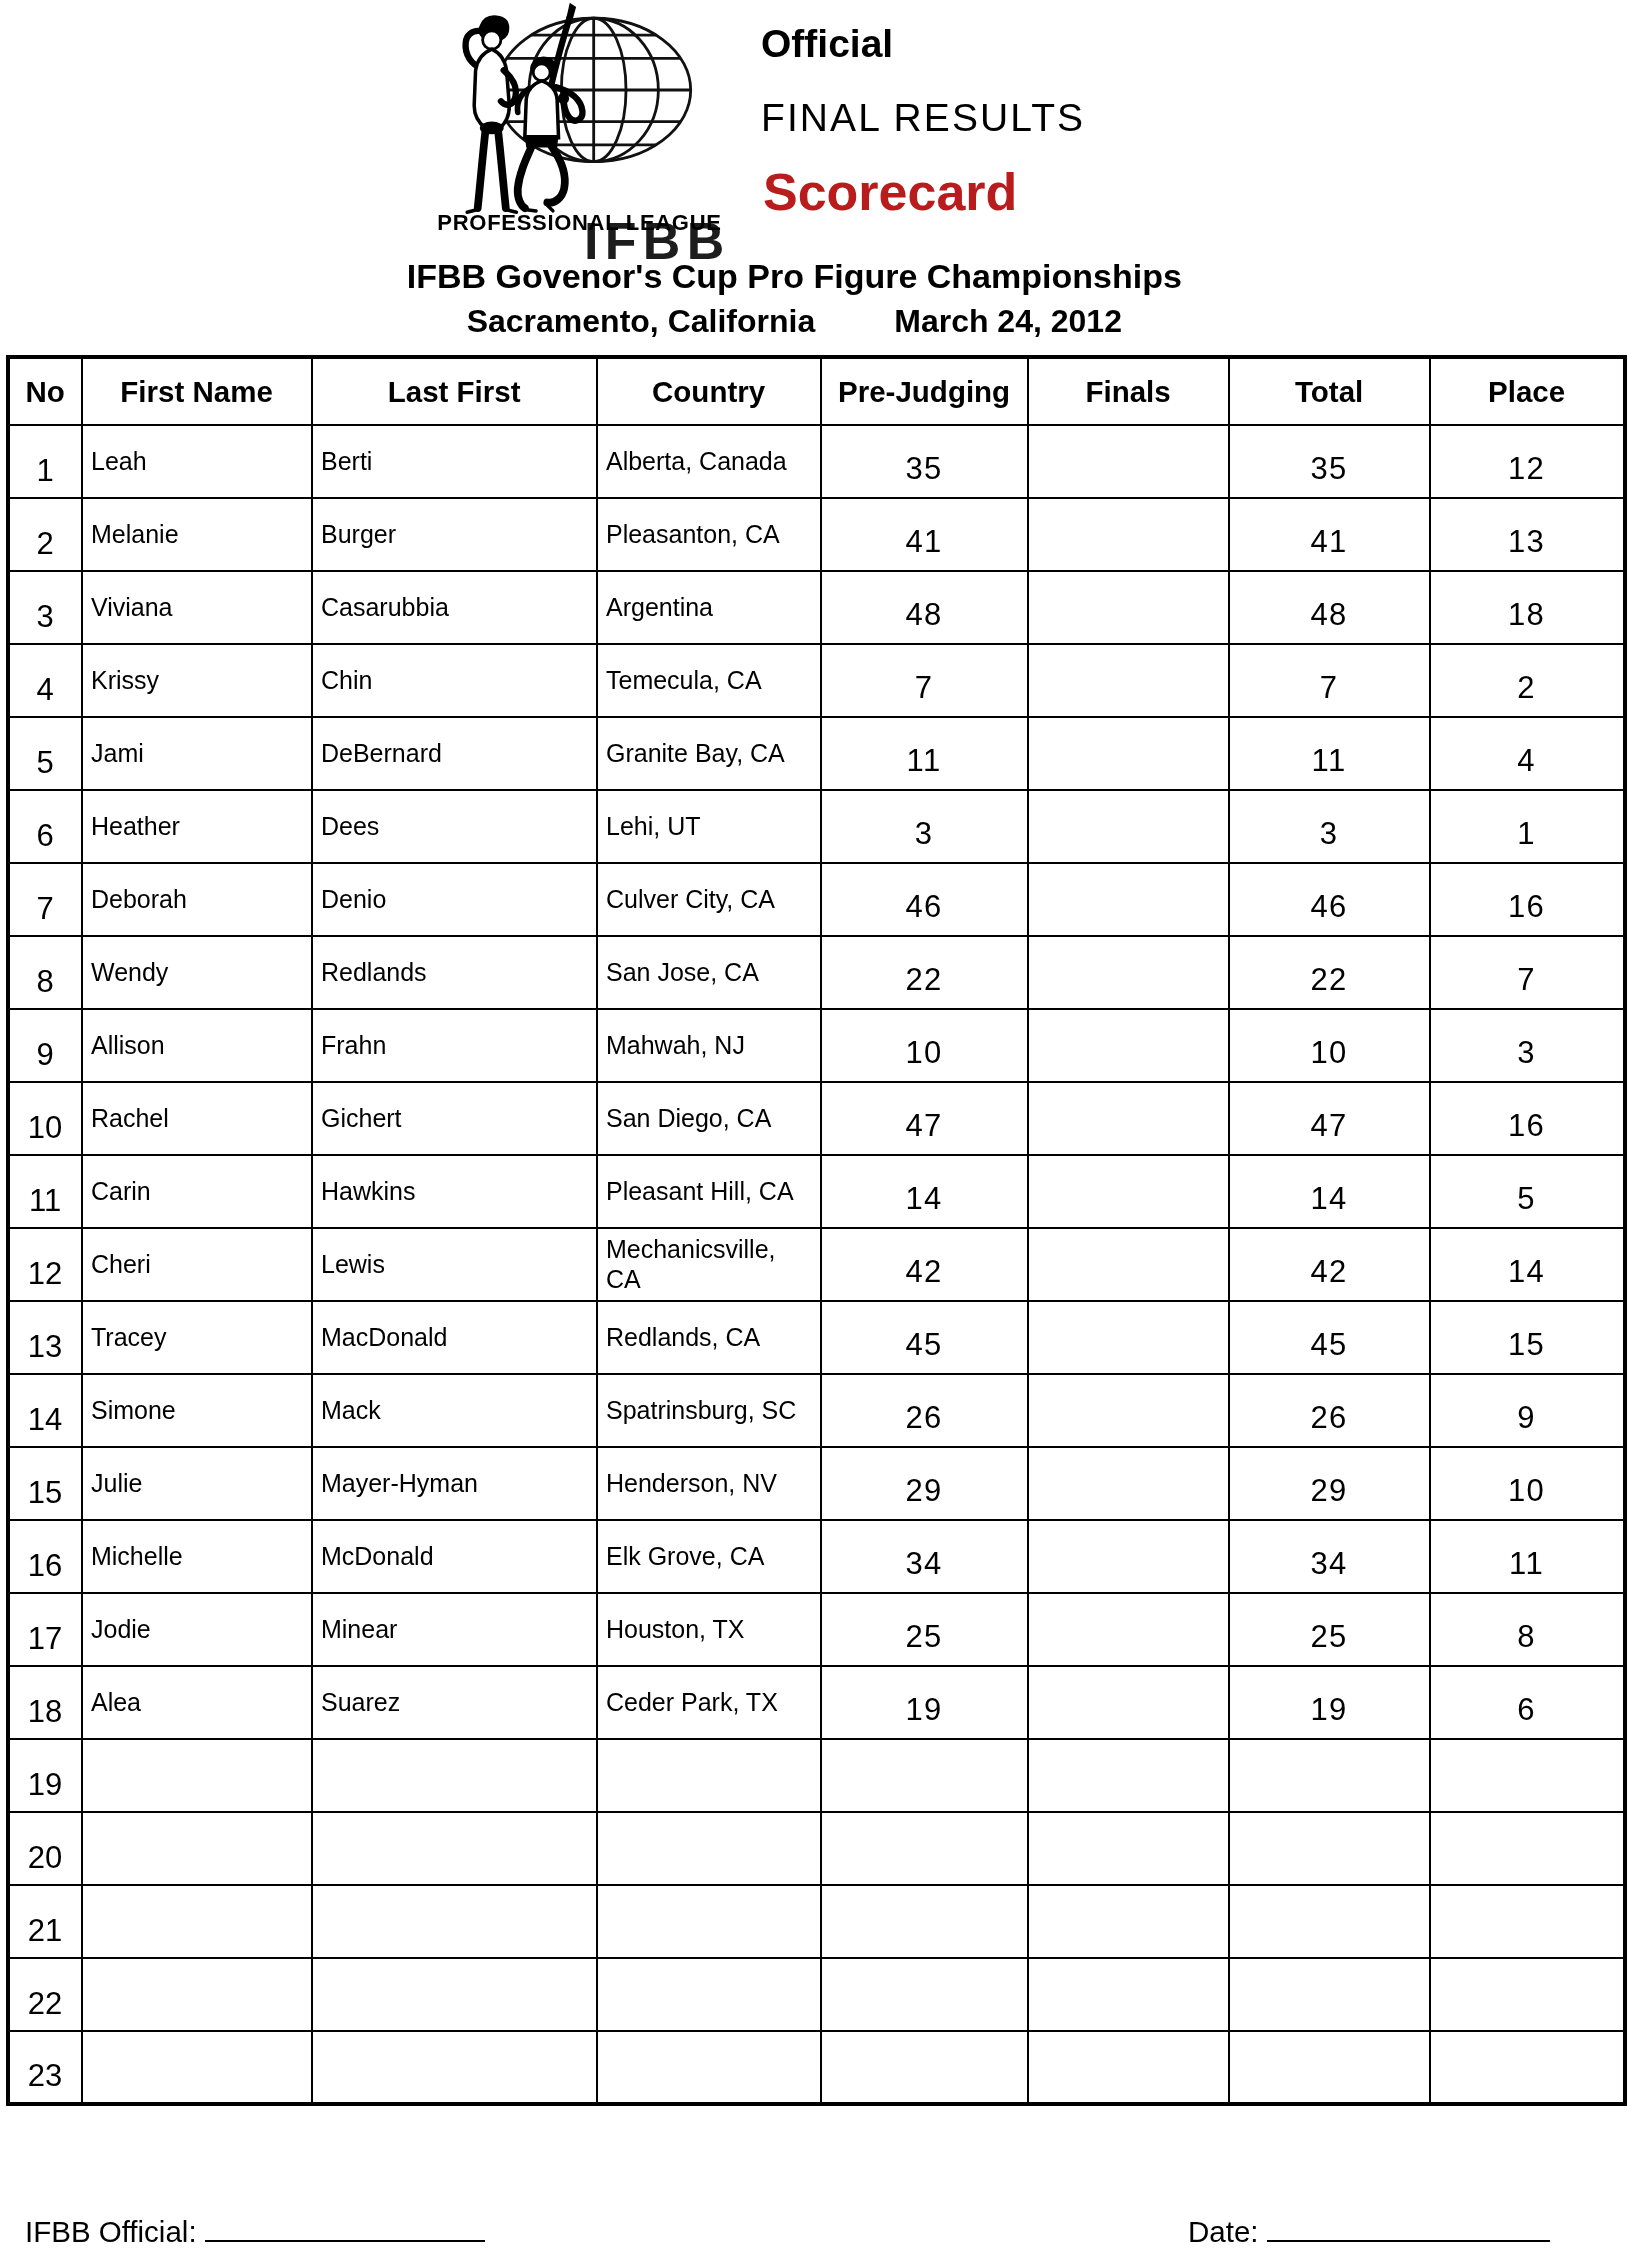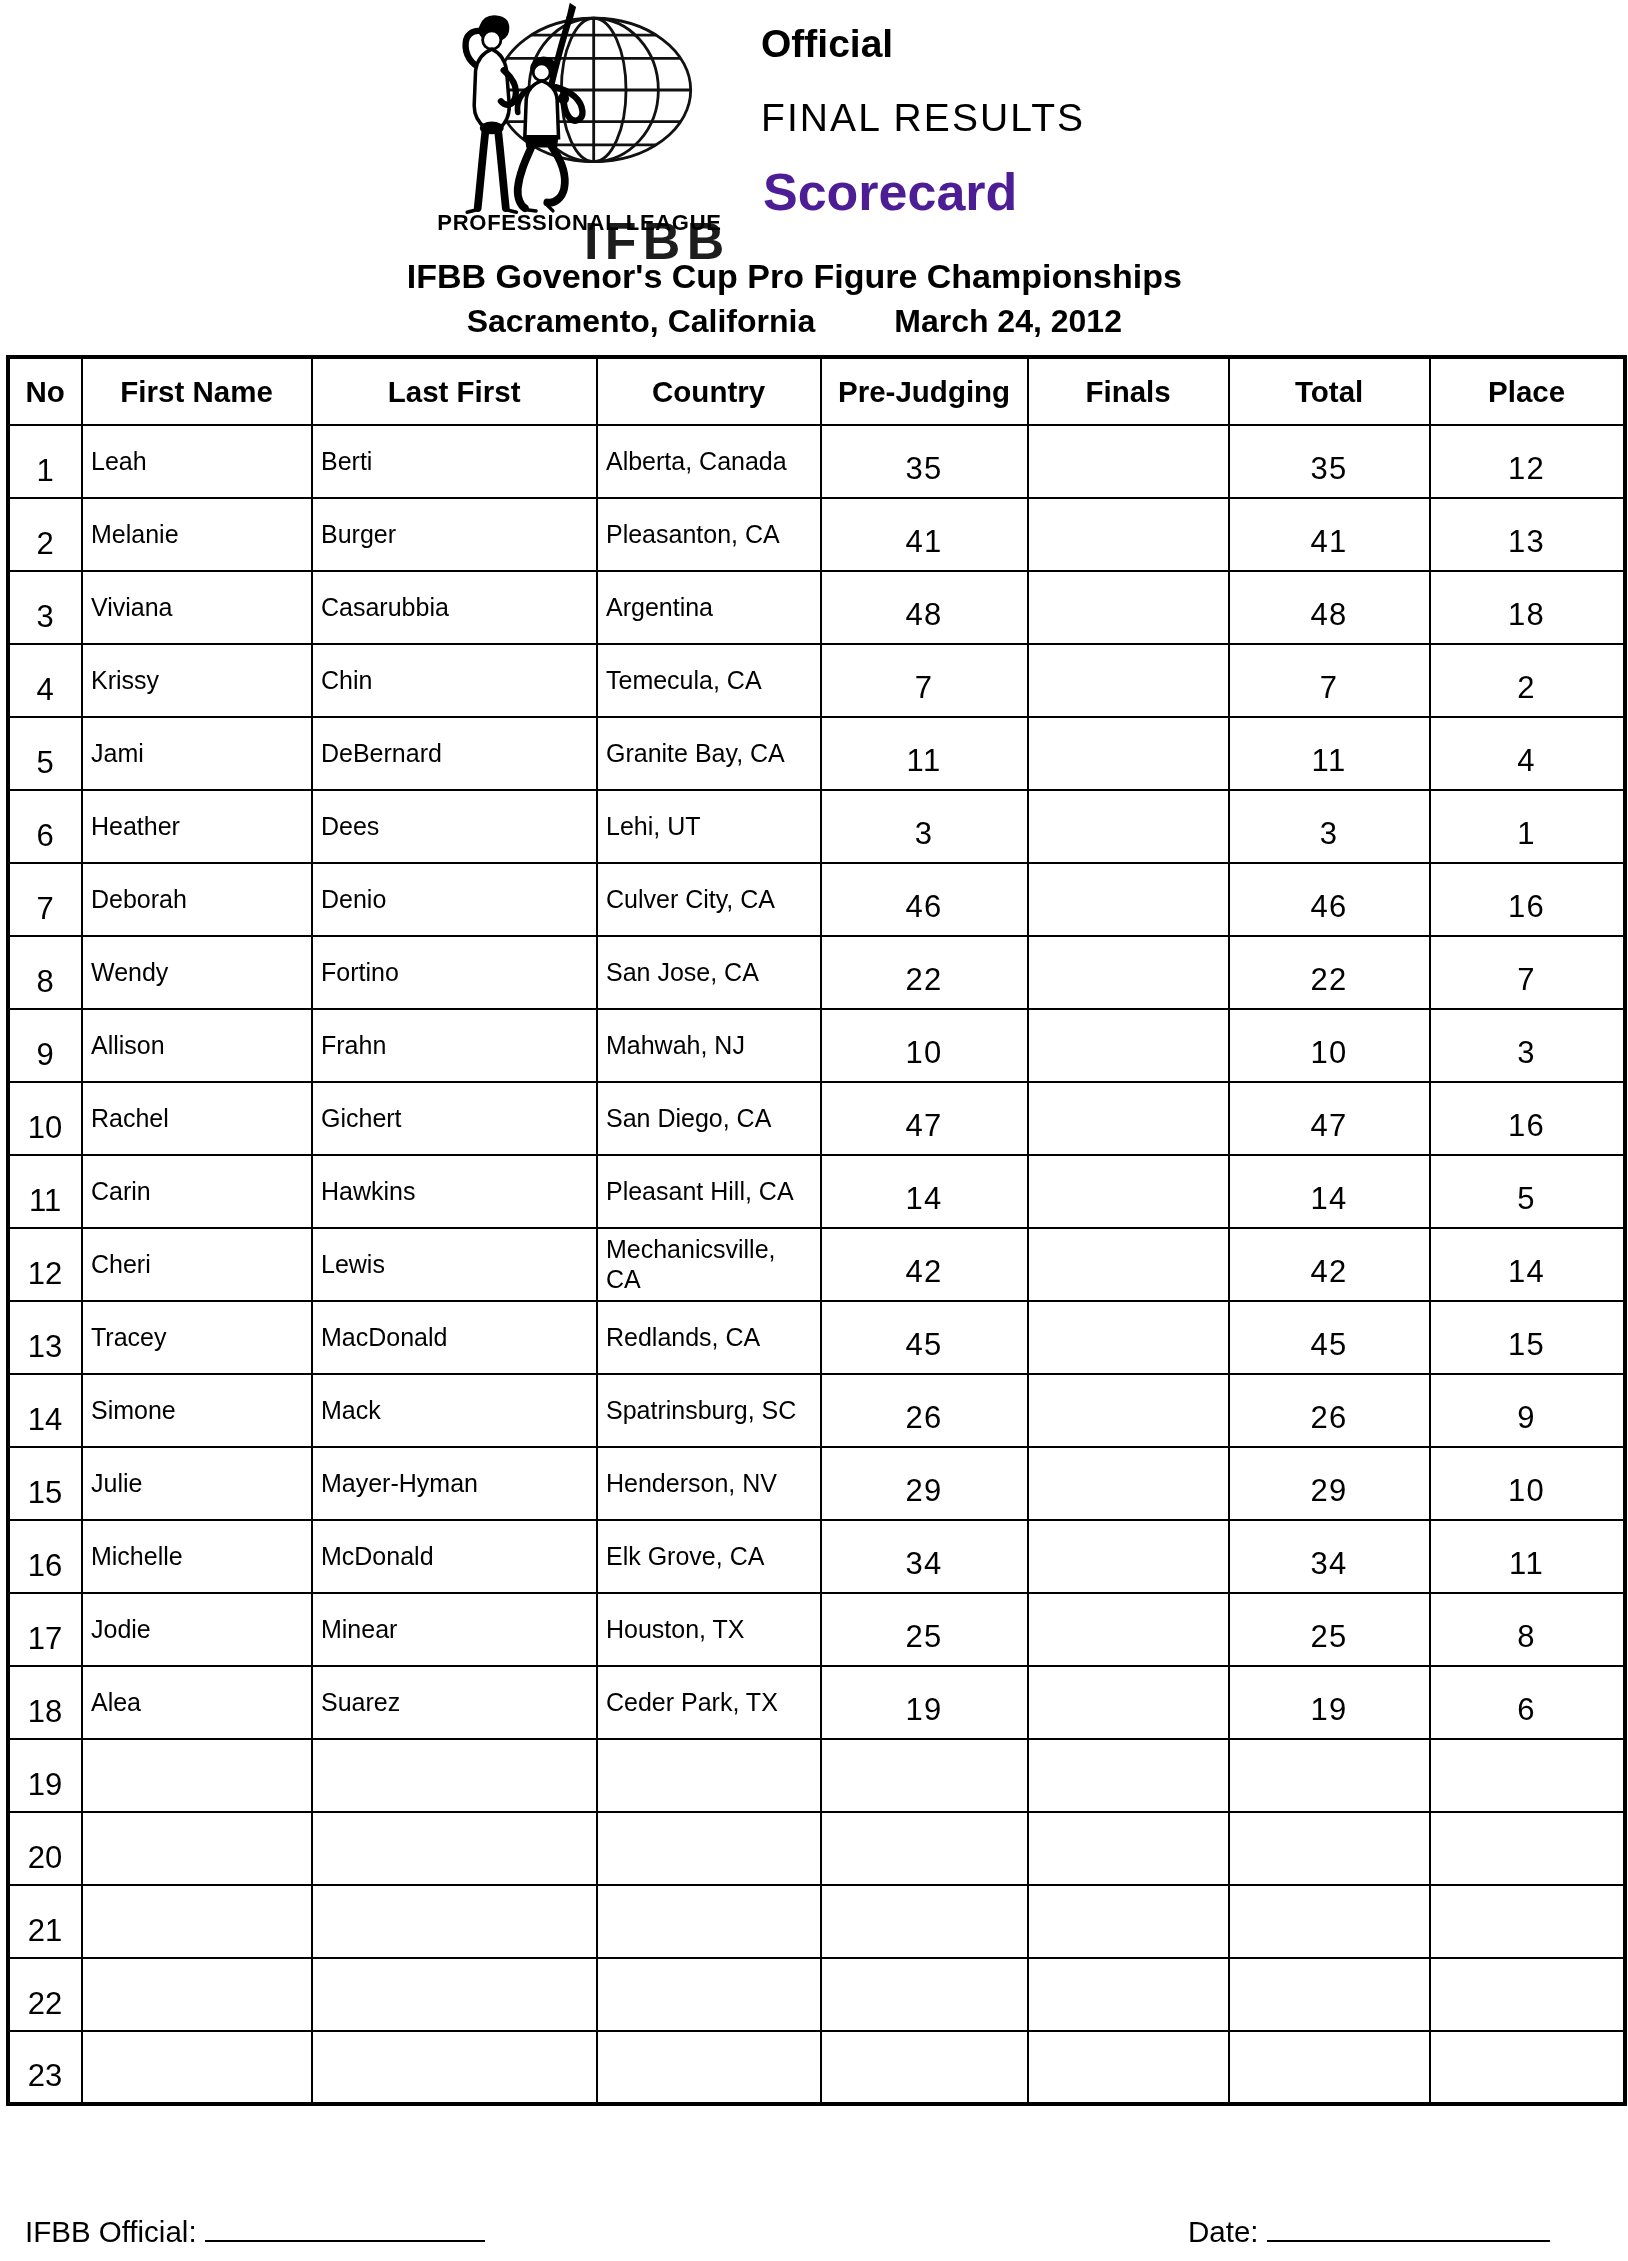--- a/index.html
+++ b/index.html
@@ -15,21 +15,21 @@
   
   .logo-svg { position: absolute; left: 412px; top: 0px; width: 324px; height: 239px; }
   .word-ifbb {
     position: absolute; left: 584px; top: 167px;
     font-size: 52px; font-weight: bold; letter-spacing: 6.3px; color: #1d1d1d;
     line-height: 1;
     margin-top: 48px;
   }
   .word-scorecard {
     position: absolute; left: 763px; top: 166px;
-    font-size: 52px; font-weight: bold; color: #4c1d95; line-height: 1;
+    font-size: 52px; font-weight: bold; color: #b91c1c; line-height: 1;
   }
   .word-official {
     position: absolute; left: 761px; top: 24px;
     font-size: 39px; font-weight: bold; line-height: 1;
   }
   .word-final {
     position: absolute; left: 761px; top: 98px;
     font-size: 39px; font-weight: normal; letter-spacing: 2.1px; line-height: 1;
   }
   .word-league {
@@ -241,21 +241,21 @@
       <td class="c-name">Denio</td>
       <td class="c-name">Culver City, CA</td>
       <td class="c-score">46</td>
       <td class="c-score"></td>
       <td class="c-score">46</td>
       <td class="c-score">16</td>
     </tr>
         <tr>
       <td class="c-no">8</td>
       <td class="c-name">Wendy</td>
-      <td class="c-name">Fortino</td>
+      <td class="c-name">Redlands</td>
       <td class="c-name">San Jose, CA</td>
       <td class="c-score">22</td>
       <td class="c-score"></td>
       <td class="c-score">22</td>
       <td class="c-score">7</td>
     </tr>
         <tr>
       <td class="c-no">9</td>
       <td class="c-name">Allison</td>
       <td class="c-name">Frahn</td>

